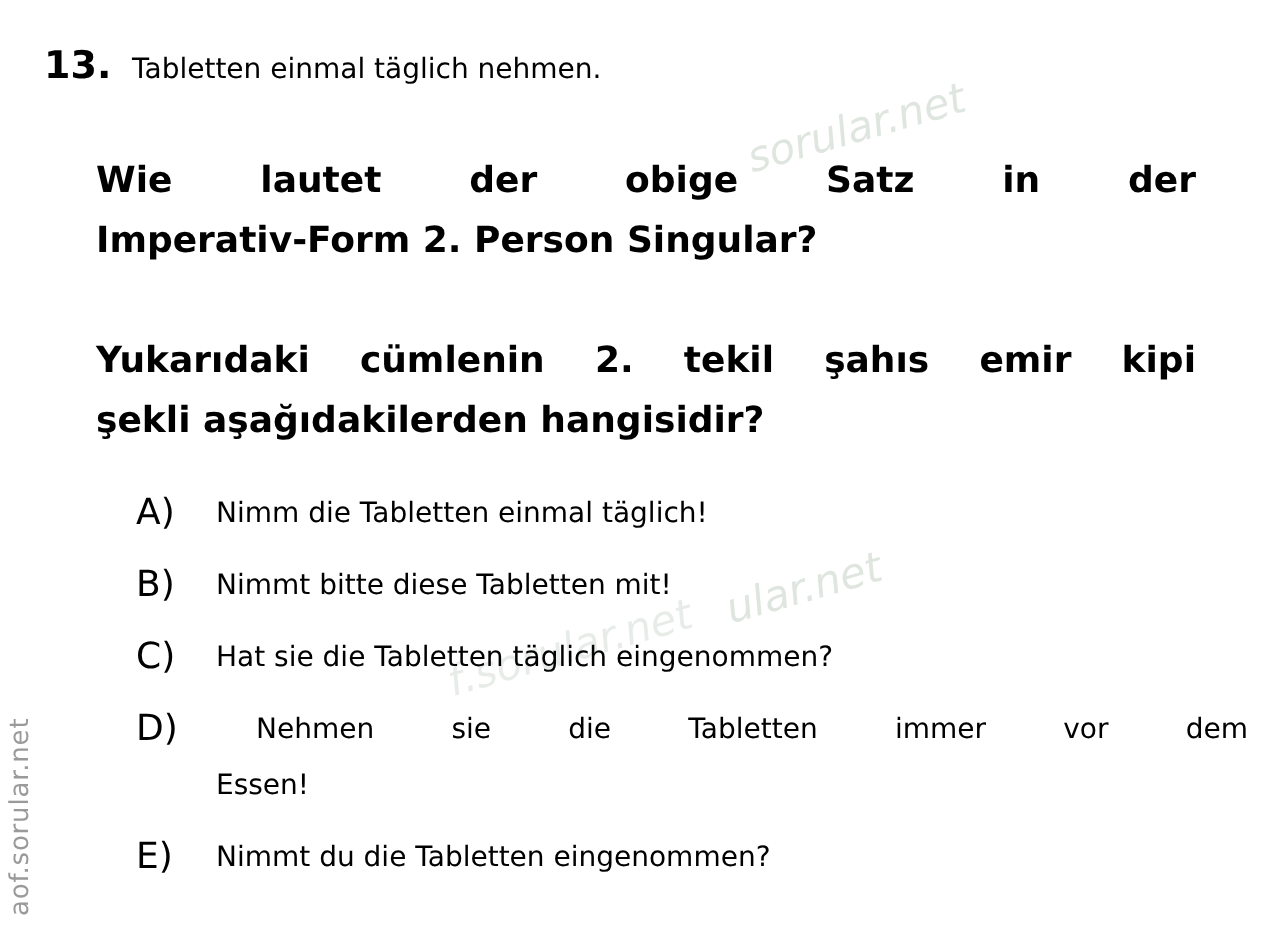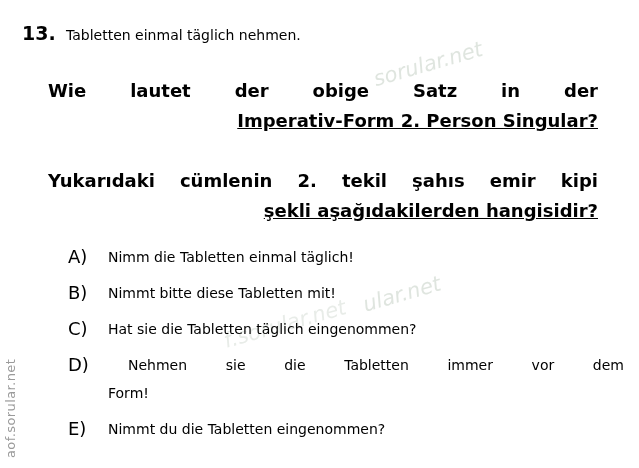--- a/index.html
+++ b/index.html
@@ -81,22 +81,21 @@
     line-height: 30px;
   }
   .prompt-de { top: 76px; }
   .prompt-tr { top: 166px; }
 
   .prompt-just {
     text-align: justify;
     text-align-last: justify;
   }
   .prompt-last {
-    text-align: right;
-    text-decoration: underline;
+    text-align: left;
   }
 
   .options {
     position: absolute;
     left: 68px;
     top: 243px;
     width: 556px;
   }
   .opt {
     display: flex;
@@ -166,21 +165,21 @@
 
     <div class="opt">
       <div class="opt-letter">C)</div>
       <div class="opt-text">Hat sie die Tabletten täglich eingenommen?</div>
     </div>
 
     <div class="opt opt-d">
       <div class="opt-letter">D)</div>
       <div class="opt-text">
         <span class="l1">Nehmen sie die Tabletten immer vor dem</span>
-        <span class="l2">Form!</span>
+        <span class="l2">Essen!</span>
       </div>
     </div>
 
     <div class="opt">
       <div class="opt-letter">E)</div>
       <div class="opt-text">Nimmt du die Tabletten eingenommen?</div>
     </div>
 
   </div>
 </div>

